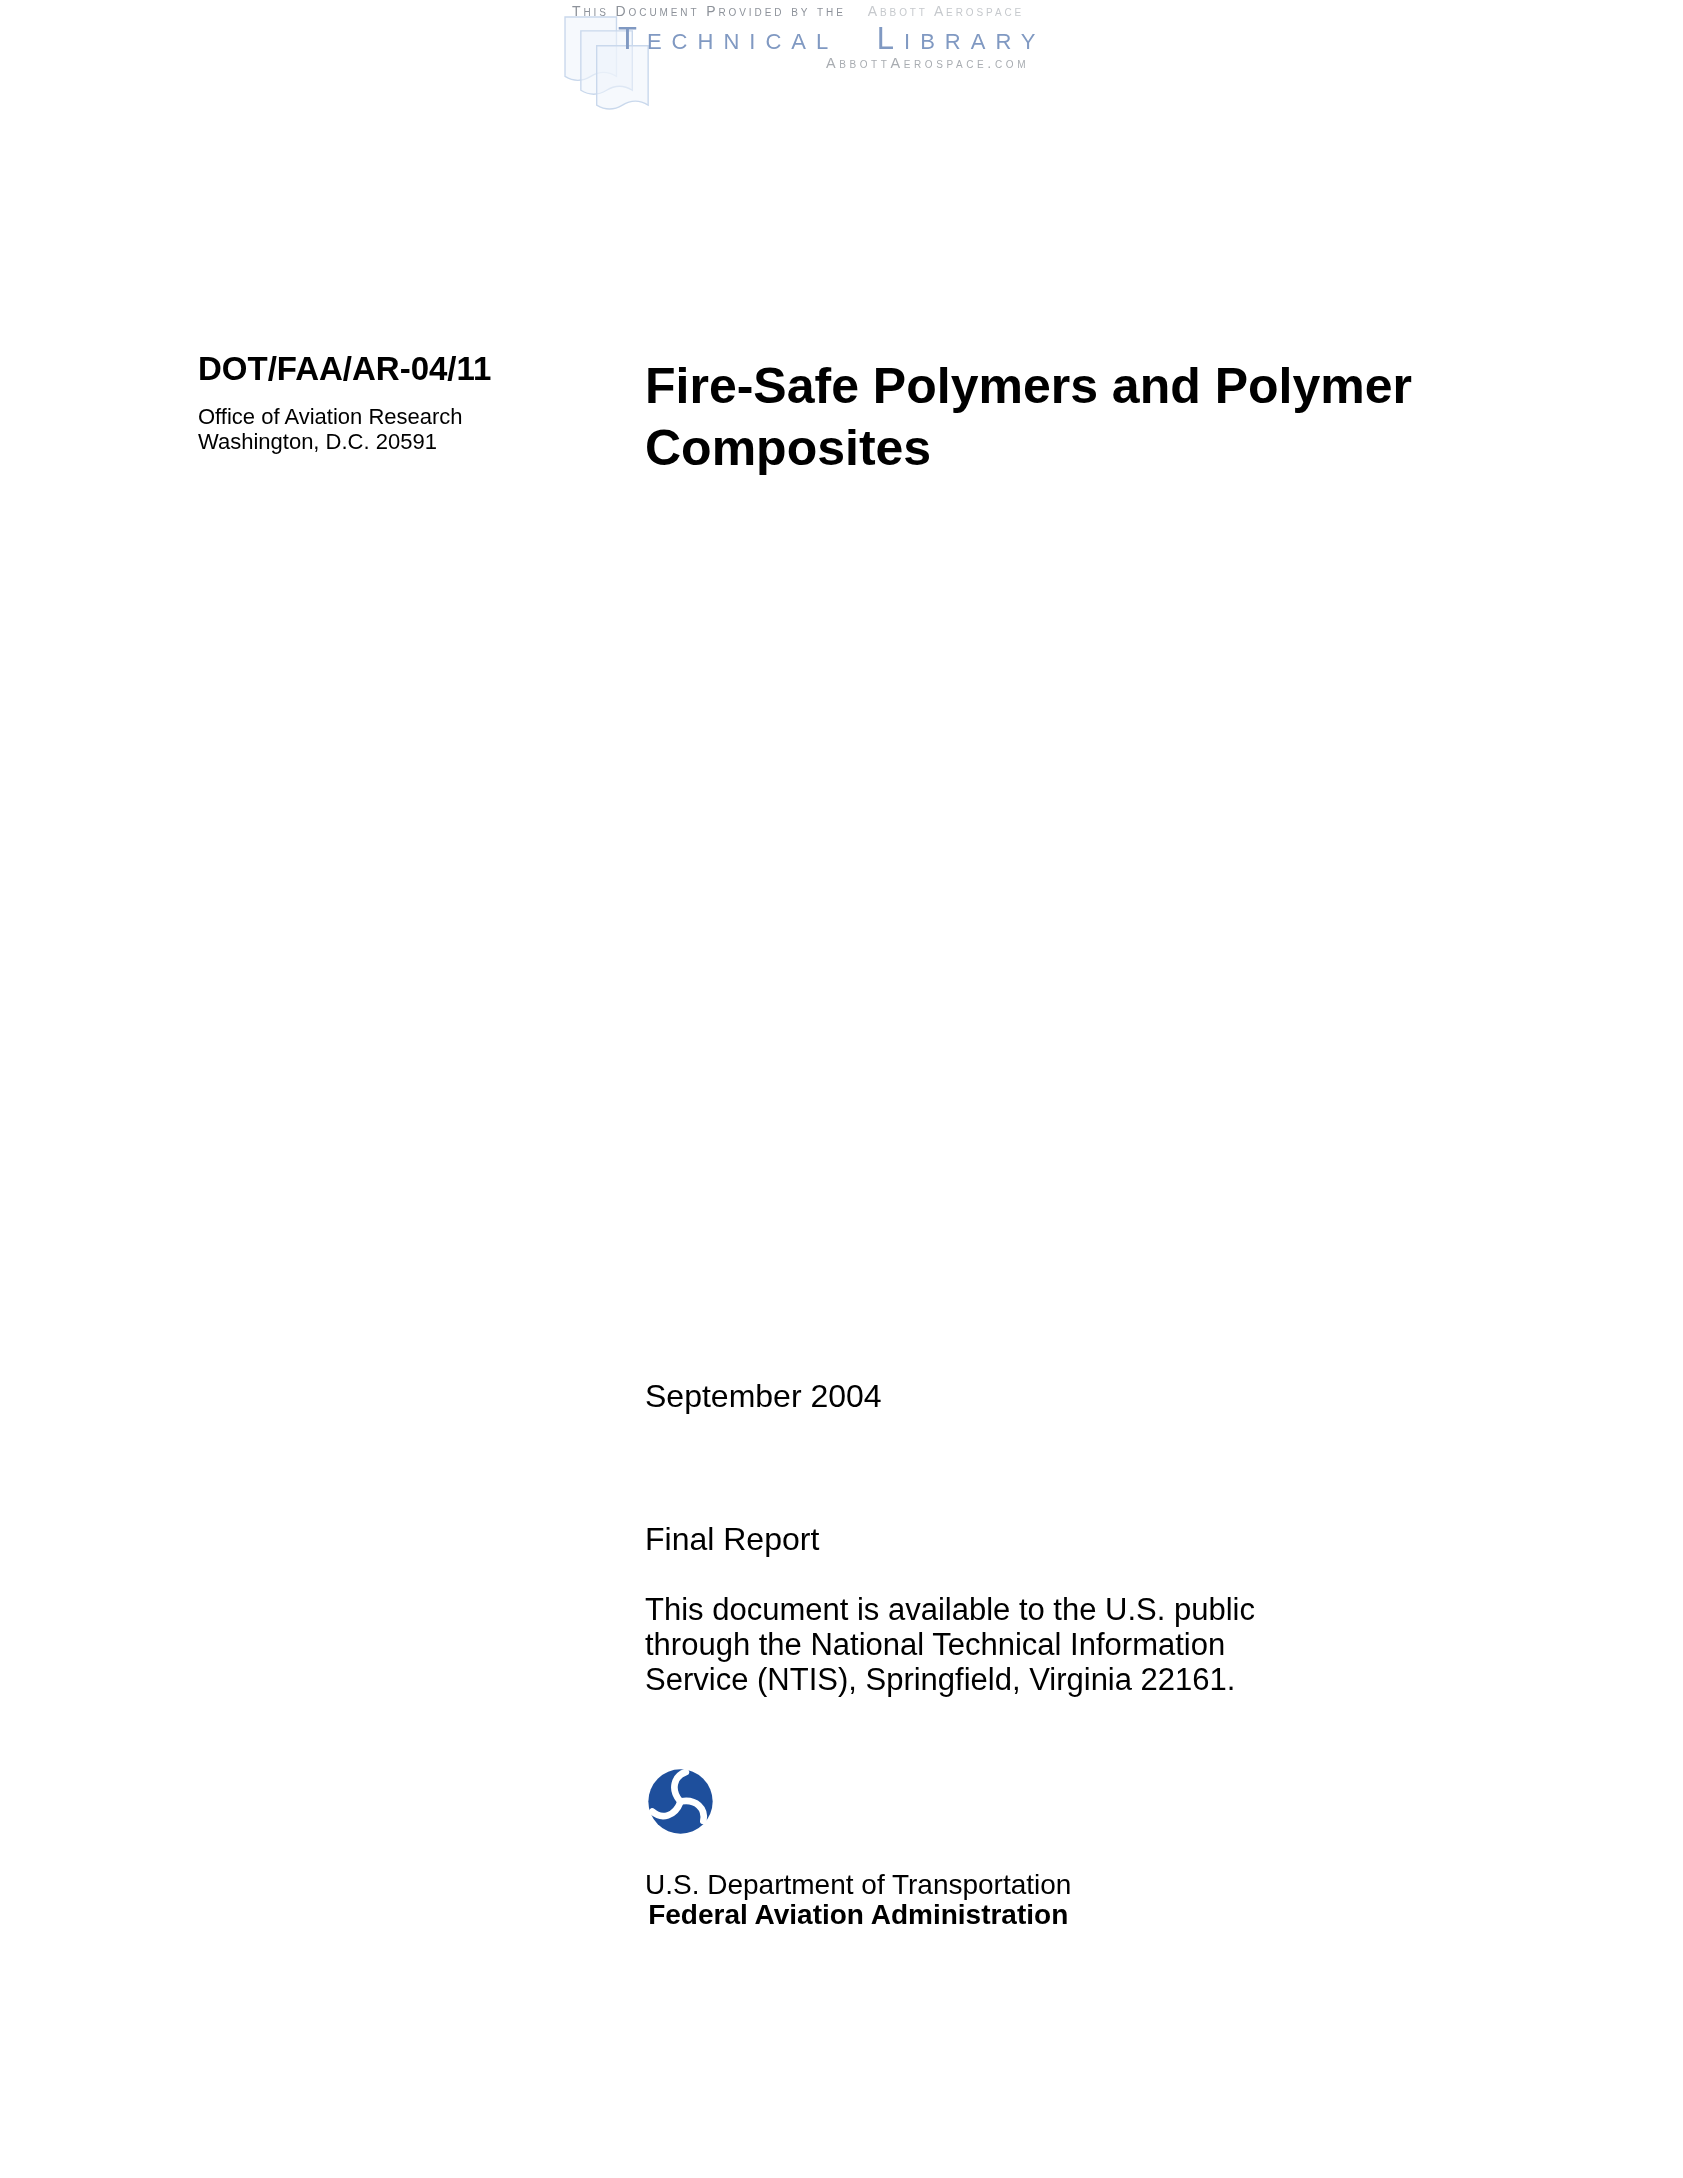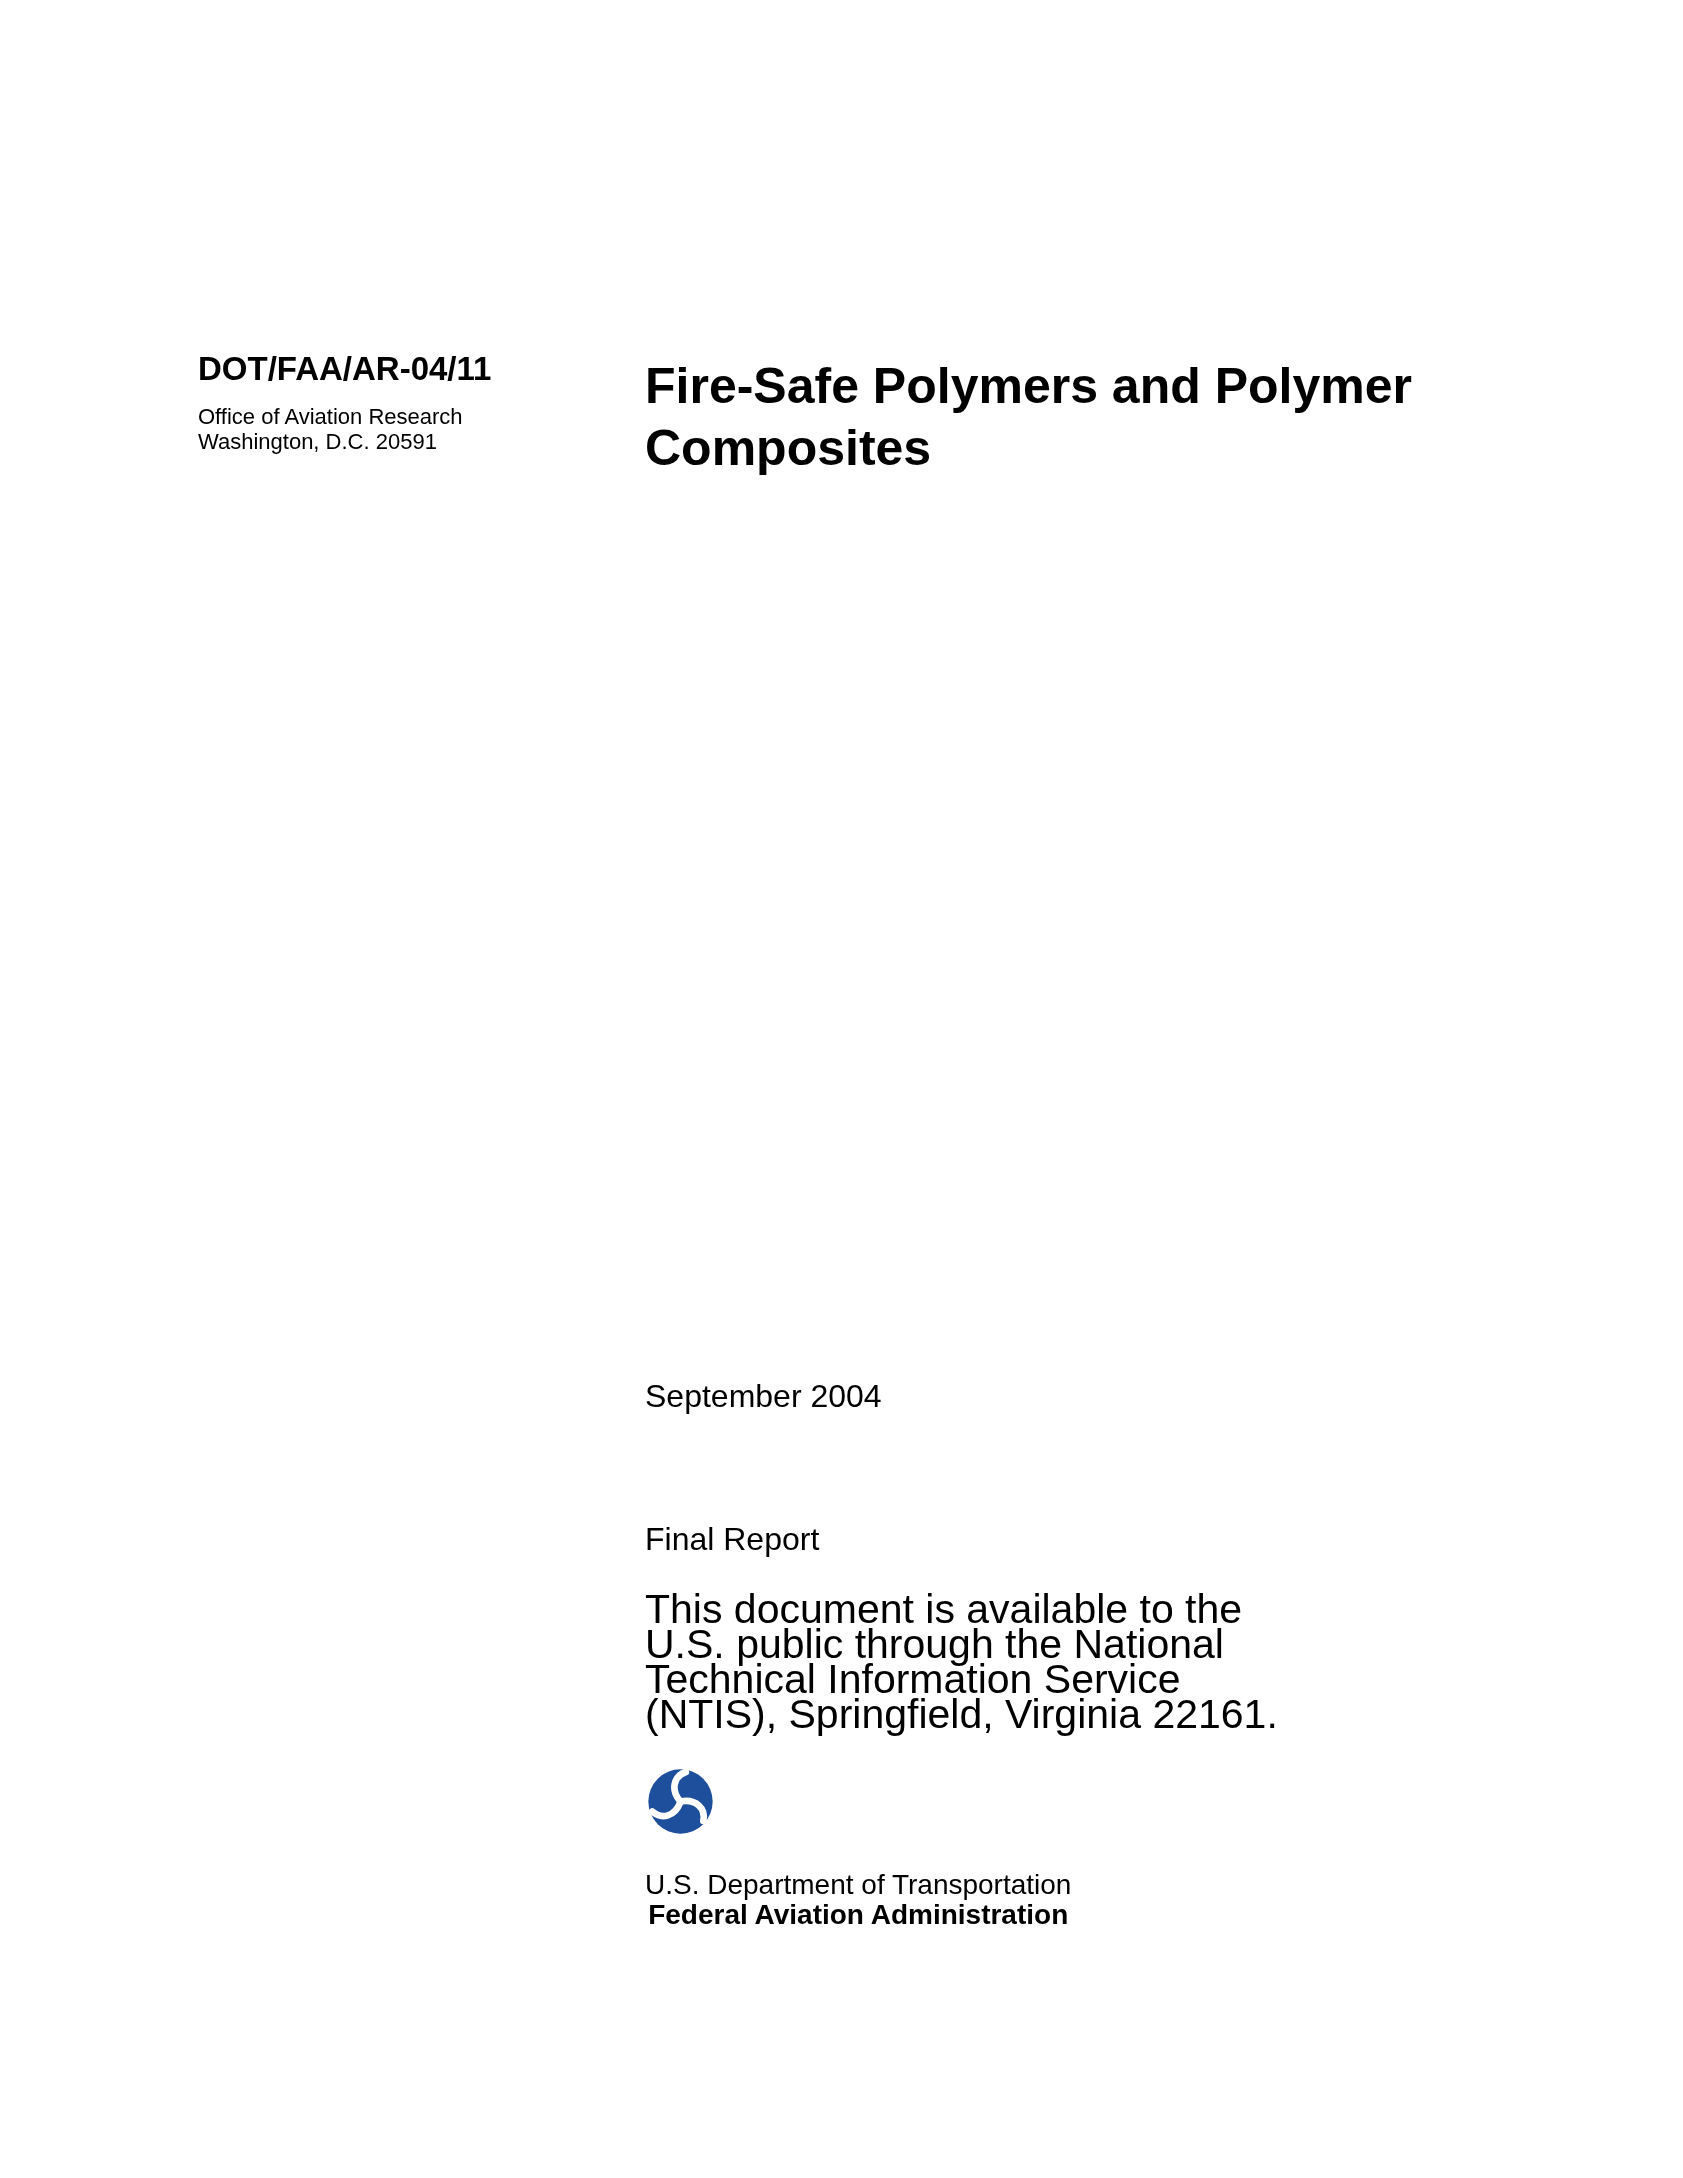--- a/index.html
+++ b/index.html
@@ -49,35 +49,49 @@
   .doc-date {
     position:absolute; left:645px; top:1377px;
     font-size:32px; line-height:38px; white-space:nowrap;
   }
   .doc-type {
     position:absolute; left:645px; top:1520px;
     font-size:32px; line-height:38px; white-space:nowrap;
   }
   .availability {
     position:absolute; left:645px; top:1592px; width:634px;
-    font-size:41px; line-height:35px;
+    font-size:31px; line-height:35px;
   }
   
   .dot-logo { position:absolute; left:647px; top:1768px; }
   .dept {
     position:absolute; left:645px; top:1870px;
     font-size:28px; line-height:30px;
   }
   .dept .agency { font-weight:bold;text-align:center; }
 </style>
 </head>
 <body>
 
 <div class="page">
 
+  <div class="wm">
+    <svg class="wm-icon" width="101" height="97" viewBox="0 0 102 98" aria-hidden="true">
+      <g stroke="#c9d8ec" stroke-width="1.4" fill="#eef4fb" fill-opacity="0.55">
+        <path d="M1 1 h52 v60 q-13 -8 -26 0 q-13 8 -26 0 z"></path>
+        <path d="M1 1 h52 v60 q-13 -8 -26 0 q-13 8 -26 0 z" transform="translate(16 14)"></path>
+        <path d="M1 1 h52 v60 q-13 -8 -26 0 q-13 8 -26 0 z" transform="translate(32 29)"></path>
+      </g>
+    </svg>
+    <div class="wm-line1">
+      <span>This Document Provided by the</span><span class="wm-org">Abbott Aerospace</span>
+    </div>
+    <div class="wm-title">Technical Library</div>
+    <div class="wm-site">AbbottAerospace.com</div>
+  </div>
 
   <div class="report-number">DOT/FAA/AR-04/11</div>
   <div class="office">
     <div>Office of Aviation Research</div>
     <div>Washington, D.C. 20591</div>
   </div>
 
   <div class="doc-title">Fire-Safe Polymers and Polymer Composites</div>
 
   <div class="doc-date">September 2004</div>

